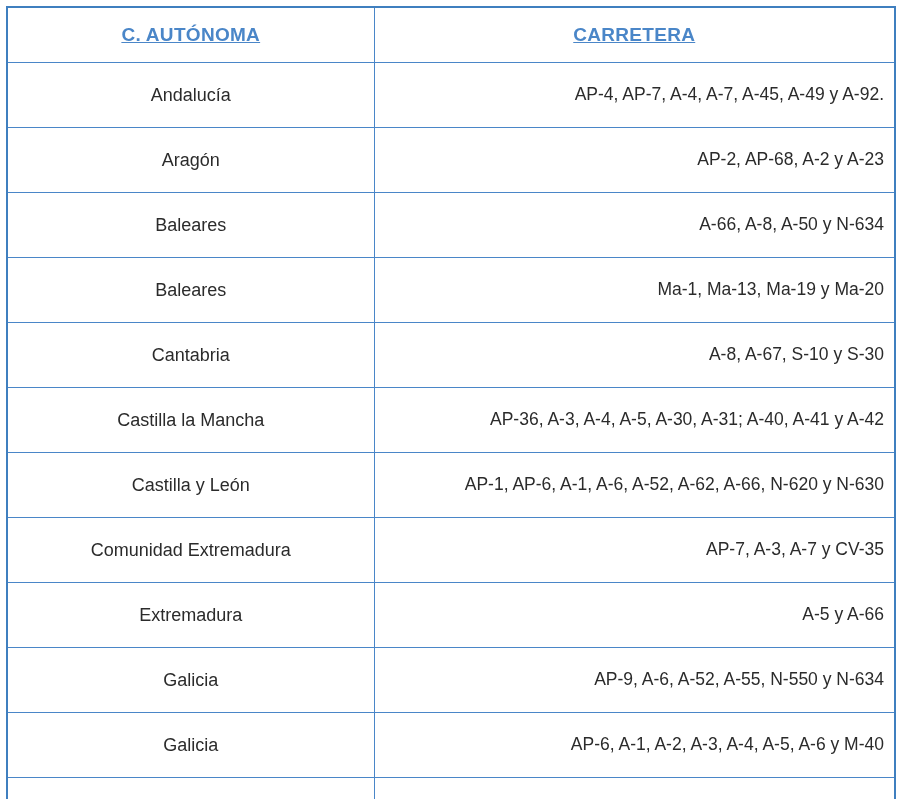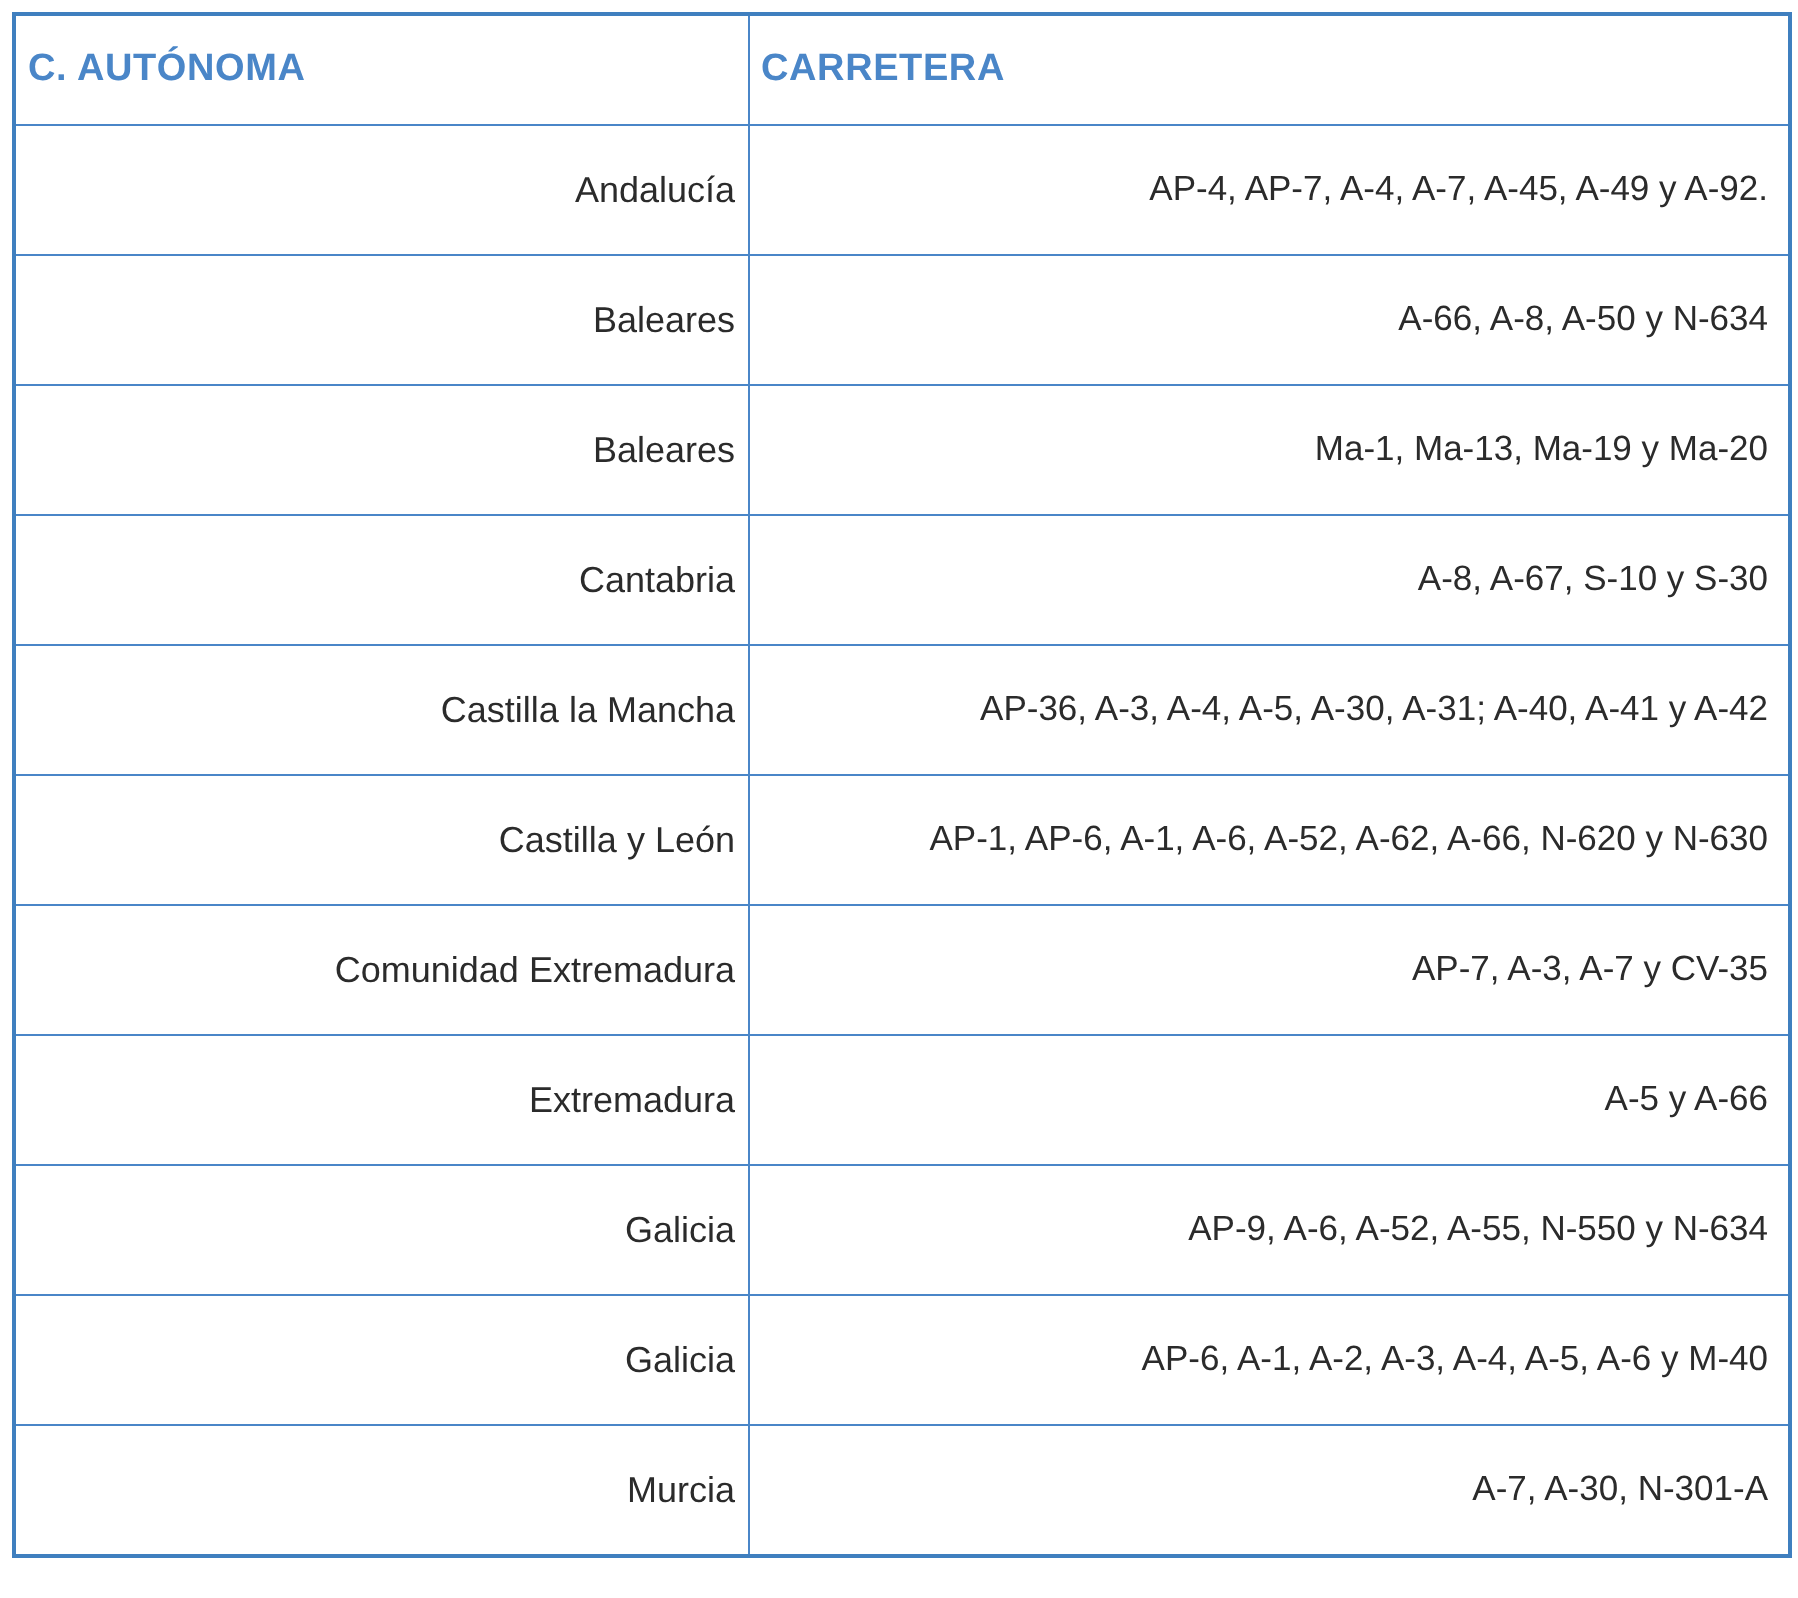--- a/index.html
+++ b/index.html
@@ -30,26 +30,27 @@
   table.roads-table th,
   table.roads-table td {
     border: 1px solid #4a86c8;
     vertical-align: middle;
   }
   table.roads-table thead th {
     color: #4a86c8;
     font-weight: bold;
     font-size: 19px;
     letter-spacing: 0.3px;
-    text-align: left;
+    text-align: center;
     height: 50px;
     padding: 2px 6px;
+    text-decoration: underline;
   }
   table.roads-table tbody td.region {
-    text-align: right;
+    text-align: center;
     font-size: 18px;
     color: #2b2b2b;
     padding: 4px 6px;
     height: 48px;
   }
   table.roads-table tbody td.roads {
     text-align: right;
     font-size: 17.5px;
     color: #2b2b2b;
     padding: 8px 10px 8px 9px;
@@ -69,20 +70,24 @@
     <thead>
       <tr>
         <th>C. AUTÓNOMA</th>
         <th>CARRETERA</th>
       </tr>
     </thead>
     <tbody>
       <tr>
         <td class="region">Andalucía</td>
         <td class="roads">AP-4, AP-7, A-4, A-7, A-45, A-49 y A-92.</td>
+      </tr>
+      <tr>
+        <td class="region">Aragón</td>
+        <td class="roads">AP-2, AP-68, A-2 y A-23</td>
       </tr>
       <tr>
         <td class="region">Baleares</td>
         <td class="roads">A-66, A-8, A-50 y N-634</td>
       </tr>
       <tr>
         <td class="region">Baleares</td>
         <td class="roads">Ma-1, Ma-13, Ma-19 y Ma-20</td>
       </tr>
       <tr>

